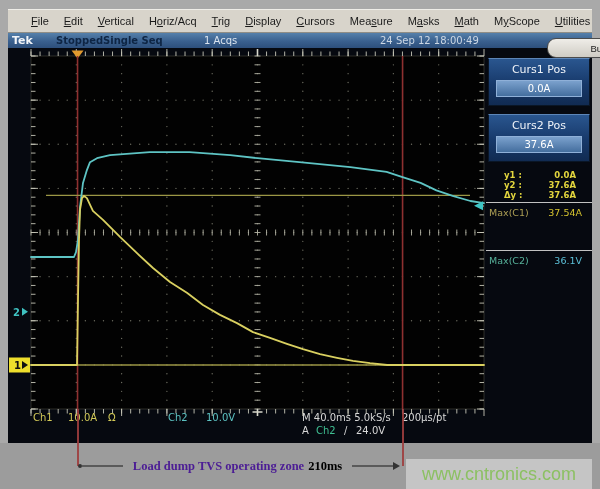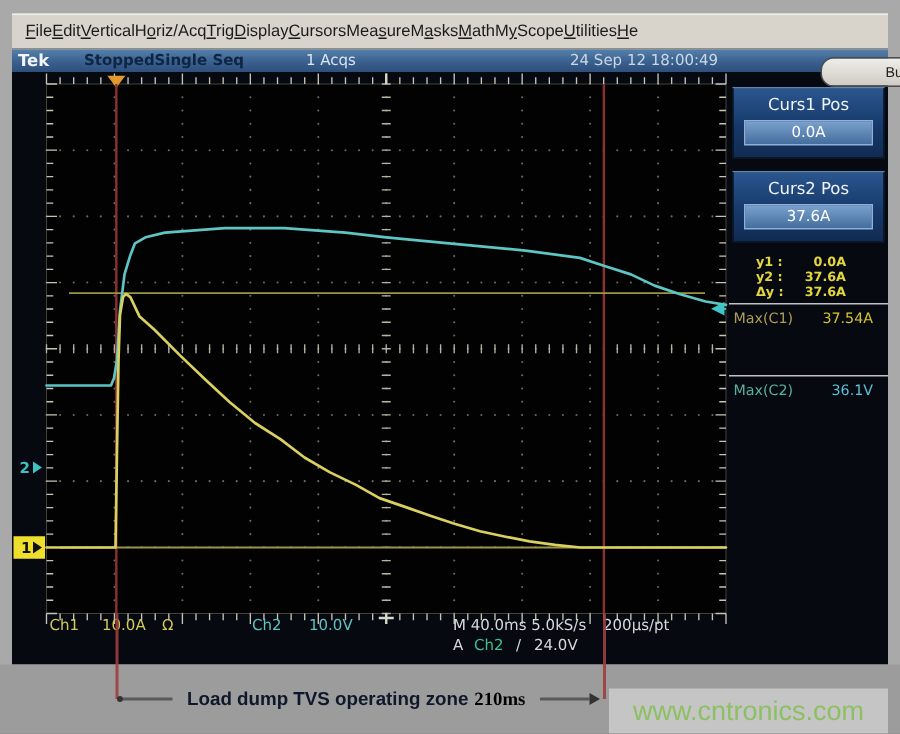--- a/index.html
+++ b/index.html
@@ -2,21 +2,21 @@
 <html><head>
 <meta charset="utf-8">
 <style>
   html,body{margin:0;padding:0;}
   body{font-family:"DejaVu Sans",sans-serif;}
   #stage{position:relative;width:600px;height:489px;background:#a9a9a9;overflow:hidden;}
 
   
   #menubar{position:absolute;left:8px;top:9px;width:584px;height:24px;
     background:#d8d4cb;border-bottom:1px solid #8f8d86;border-top:1px solid #efede8;
-    display:flex;align-items:center;padding-left:9px;box-sizing:border-box;
+    display:flex;align-items:center;gap:15px;padding-left:23px;box-sizing:border-box;
     font-family:"Liberation Sans",sans-serif;font-size:11px;color:#1b1b1b;}
   .menu-item{white-space:nowrap;cursor:default;}
   .menu-item .u{text-decoration:underline;}
 
   
   #statusbar{position:absolute;left:8px;top:33px;width:584px;height:15px;
     background:linear-gradient(180deg,#5580ab 0%,#3a608e 55%,#2d4f7b 100%);
     font-size:10px;color:#d7e0ec;}
   #statusbar .brand{position:absolute;left:4px;top:1px;font-weight:bold;color:#f2f5f9;font-size:11px;}
   #statusbar .state{position:absolute;left:48px;top:2px;color:#0e2544;font-weight:bold;}
@@ -38,39 +38,39 @@
 
   
   #right-panel{position:absolute;left:478px;top:10px;width:106px;z-index:4;}
   .curs-box{margin:0 2px 8px 2px;height:46px;border:1px solid #0a1626;border-top:1px solid #5d86b8;
     background:linear-gradient(180deg,#2a568f 0%,#17396a 55%,#112b52 100%);}
   .curs-title{color:#f0f4f9;font-weight:normal;font-size:11px;text-align:center;margin-top:4px;}
   .curs-value{margin:4px 7px 0 7px;height:15px;border:1px solid #8fb0d8;
     background:linear-gradient(180deg,#7ba1cd,#446e9e);color:#ffffff;font-size:10px;
     display:flex;align-items:center;justify-content:center;cursor:text;}
   #cursor-readout{margin:2px 0 0 0;}
-  .yrow{display:flex;justify-content:space-between;padding:0 28px 0 18px;
+  .yrow{display:flex;justify-content:space-between;padding:0 16px 0 18px;
     color:#e3d63e;font-size:8.5px;line-height:10px;font-weight:bold;}
   .sep{height:1px;background:#c2c2c2;margin:2px 0 2px 0;}
   .meas-row{display:flex;justify-content:space-between;padding:2px 10px 0 3px;font-size:9.5px;}
   .meas1 .ml{color:#ad9f55;} .meas1 .mv{color:#d6c42f;}
   .meas2 .ml{color:#57b29b;} .meas2 .mv{color:#5cc0d8;}
   .meas-gap{height:30px;}
 
   
   .vcur-ext{position:absolute;width:2px;background:rgba(158,62,62,0.9);top:409px;height:57px;z-index:5;}
 
   
   #strip{position:absolute;left:0;top:443px;width:600px;height:46px;background:#9c9c9c;}
   #zone-annot{position:absolute;left:78px;top:459px;width:322px;height:14px;z-index:6;
     display:flex;align-items:center;}
   #zone-annot .dot{width:4px;height:4px;border-radius:50%;background:#333;}
   #zone-annot .seg{flex:1;height:2px;background:#5a5a5a;}
-  #zone-annot .zl{margin:0 4px 0 10px;font-family:Liberation Sans, sans-serif;
-    font-size:12.5px;font-weight:bold;color:#0f172a;white-space:nowrap;}
+  #zone-annot .zl{margin:0 4px 0 10px;font-family:Liberation Serif, serif;
+    font-size:12.5px;font-weight:bold;color:#4c1d95;white-space:nowrap;}
   #zone-annot .zd{margin:0 10px 0 0;font-family:Liberation Serif, serif;
     font-size:12.5px;font-weight:bold;color:#000000;}
   #zone-annot .head{width:0;height:0;border-left:7px solid #333;
     border-top:4px solid transparent;border-bottom:4px solid transparent;}
   #watermark{position:absolute;left:406px;top:459px;width:186px;height:30px;z-index:7;
     background:#c5c5c5;display:flex;align-items:center;justify-content:center;
     font-family:"Liberation Sans",sans-serif;font-size:18px;color:#8cc063;}
 </style>
 </head>
 <body>

